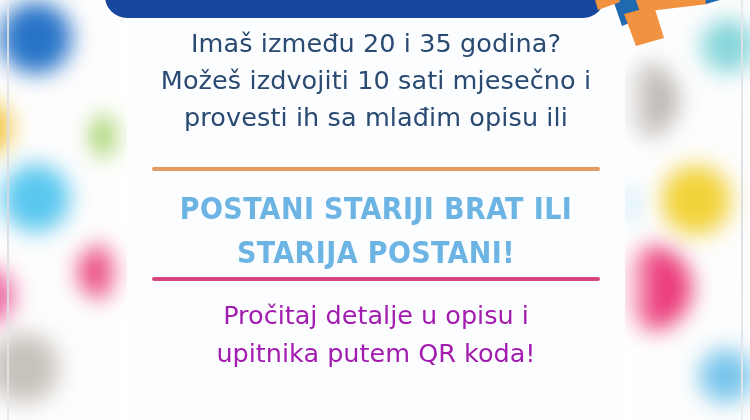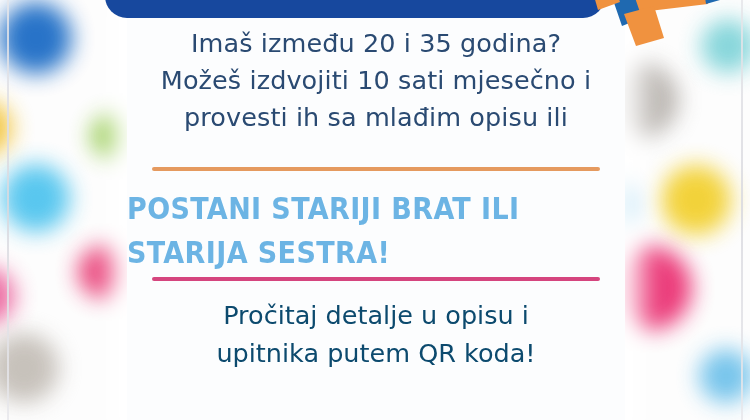--- a/index.html
+++ b/index.html
@@ -60,20 +60,21 @@
     box-sizing:border-box;
   }
   .intro div{white-space:nowrap;}
   .divider{
     position:absolute;left:25px;width:448px;height:4px;border-radius:2px;
   }
   #divider-orange{top:159px;background:#e59a5f;}
   #divider-pink{top:269px;background:#d5457e;}
   .headline{
     position:absolute;left:0;right:0;top:179px;
+    text-align:center;
     color:#6cb4e4;
     font-family:"DejaVu Sans Condensed","Liberation Sans", sans-serif;
     font-weight:bold;
     font-size:30px;
     line-height:44px;
     letter-spacing:.4px;
   }
   .headline div{white-space:nowrap;}
   .outro{
     position:absolute;left:0;right:0;top:288px;
@@ -115,26 +116,26 @@
       <div class="intro" style="color: rgb(42, 74, 114);">
         <div>Imaš između 20 i 35 godina?</div>
         <div>Možeš izdvojiti 10 sati mjesečno i</div>
         <div>provesti ih sa mlađim opisu ili</div>
       </div>
 
       <div class="divider" id="divider-orange" style="background: rgb(229, 154, 95);"></div>
 
       <div class="headline" style="color: rgb(108, 180, 228);">
         <div>POSTANI STARIJI BRAT ILI</div>
-        <div>STARIJA SESTRA!</div>
+        <div>STARIJA POSTANI!</div>
       </div>
 
       <div class="divider" id="divider-pink" style="background: rgb(213, 69, 126);"></div>
 
-      <div class="outro" style="color: #0c4a6e;">
+      <div class="outro" style="color: #a21caf;">
         <div>Pročitaj detalje u opisu i</div>
         <div>upitnika putem QR koda!</div>
       </div>
 
     </div>
   </div>
 
   <div id="top-banner" style="background: rgb(23, 72, 158);"></div>
 
   <div id="megaphone">

